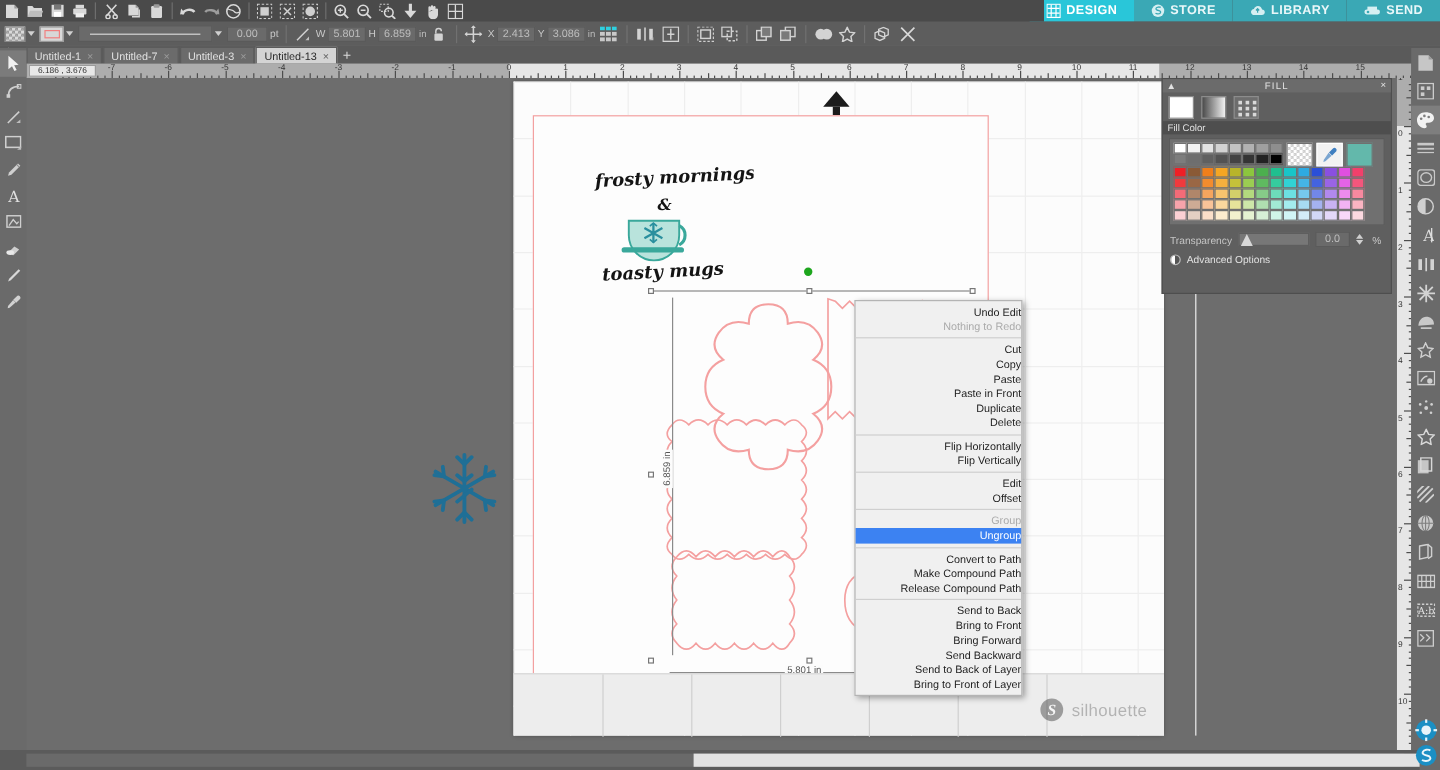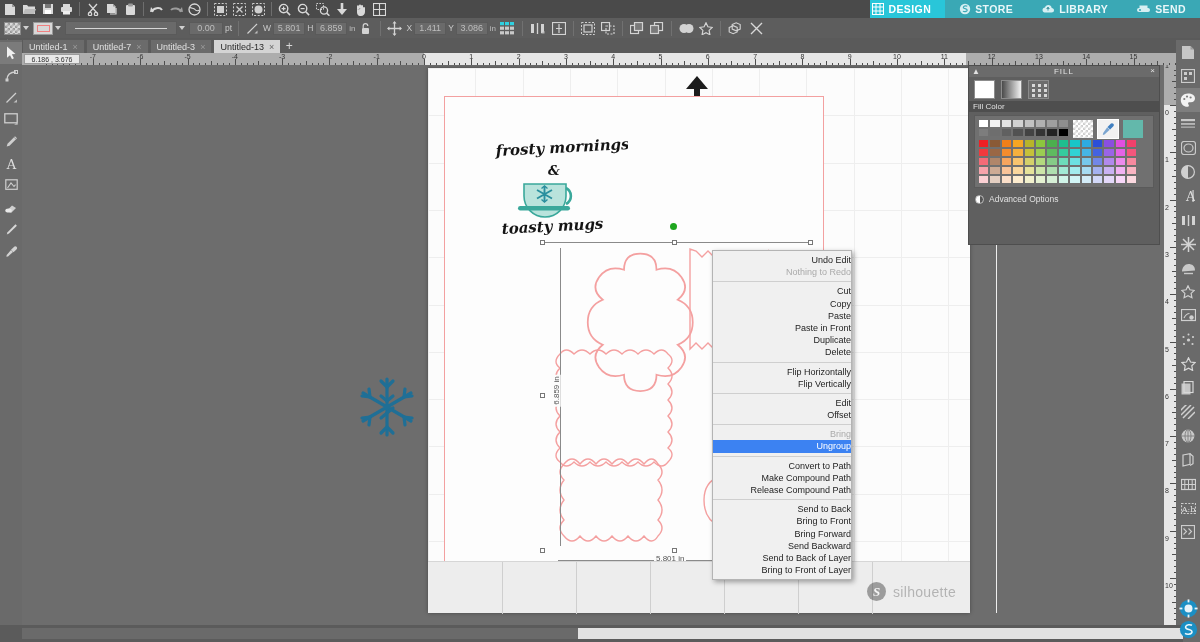--- a/index.html
+++ b/index.html
@@ -397,21 +397,21 @@
       </svg>
     </div>
   <div class="tsep2"></div>
   <div class="ticon2" style="width:20px">
       <svg width="15" height="15">
         <path d="M7.5 1v13M1 7.5h13" stroke="#d3d3d3" stroke-width="1.3"></path>
         <path d="M7.5 0l2 2.4h-4zM7.5 15l2-2.4h-4zM0 7.5l2.4-2v4zM15 7.5l-2.4-2v4z" fill="#d3d3d3"></path>
       </svg>
     </div>
   <span class="lbl">X</span>
-  <div class="numfield" style="width:32px">1.411</div>
+  <div class="numfield" style="width:32px">2.413</div>
   <span class="lbl">Y</span>
   <div class="numfield" style="width:32px">3.086</div>
   <span class="lblin">in</span>
   <div class="ticon2" style="width:22px">
       <svg width="14" height="13">
         <rect x="0" y="0" width="4" height="3.2" fill="#2fd0e0"></rect>
         <rect x="5" y="0" width="4" height="3.2" fill="#2fd0e0"></rect>
         <rect x="10" y="0" width="4" height="3.2" fill="#2fd0e0"></rect>
         <rect x="0" y="4.6" width="4" height="3.2" fill="#c9c9c9"></rect>
         <rect x="5" y="4.6" width="4" height="3.2" fill="#c9c9c9"></rect>
@@ -1298,20 +1298,32 @@
           <div class="pal" style="background: rgb(208, 244, 232);"></div>
           <div class="pal" style="background: rgb(209, 245, 246);"></div>
           <div class="pal" style="background: rgb(211, 236, 248);"></div>
           <div class="pal" style="background: rgb(210, 216, 247);"></div>
           <div class="pal" style="background: rgb(227, 216, 249);"></div>
           <div class="pal" style="background: rgb(248, 216, 249);"></div>
           <div class="pal" style="background: rgb(252, 217, 224);"></div>
         </div>
       </div>
   </div>
+  <div class="fp-trans">
+    <label>Transparency</label>
+    <div class="slider">
+        <div class="sl-knob"></div>
+      </div>
+    <div class="numfield" style="width:36px">0.0</div>
+    <div class="spin">
+      <i style="border-bottom:4px solid #cfcfcf"></i>
+      <i style="border-top:4px solid #cfcfcf"></i>
+    </div>
+    <span class="lbl">%</span>
+  </div>
   <div class="fp-adv">
     <div class="circ"></div>
     <span>Advanced Options</span>
   </div>
 </div>
 
 <div class="ctxmenu" id="ctxmenu">
     <div class="ctxitem">Undo Edit</div>
     <div class="ctxitem dis">Nothing to Redo</div>
     <div class="ctxsep"></div>
@@ -1321,21 +1333,21 @@
     <div class="ctxitem">Paste in Front</div>
     <div class="ctxitem">Duplicate</div>
     <div class="ctxitem">Delete</div>
     <div class="ctxsep"></div>
     <div class="ctxitem">Flip Horizontally</div>
     <div class="ctxitem">Flip Vertically</div>
     <div class="ctxsep"></div>
     <div class="ctxitem">Edit</div>
     <div class="ctxitem">Offset</div>
     <div class="ctxsep"></div>
-    <div class="ctxitem dis">Bring</div>
+    <div class="ctxitem dis">Group</div>
     <div class="ctxitem hl">Ungroup</div>
     <div class="ctxsep"></div>
     <div class="ctxitem">Convert to Path</div>
     <div class="ctxitem">Make Compound Path</div>
     <div class="ctxitem">Release Compound Path</div>
     <div class="ctxsep"></div>
     <div class="ctxitem">Send to Back</div>
     <div class="ctxitem">Bring to Front</div>
     <div class="ctxitem">Bring Forward</div>
     <div class="ctxitem">Send Backward</div>

